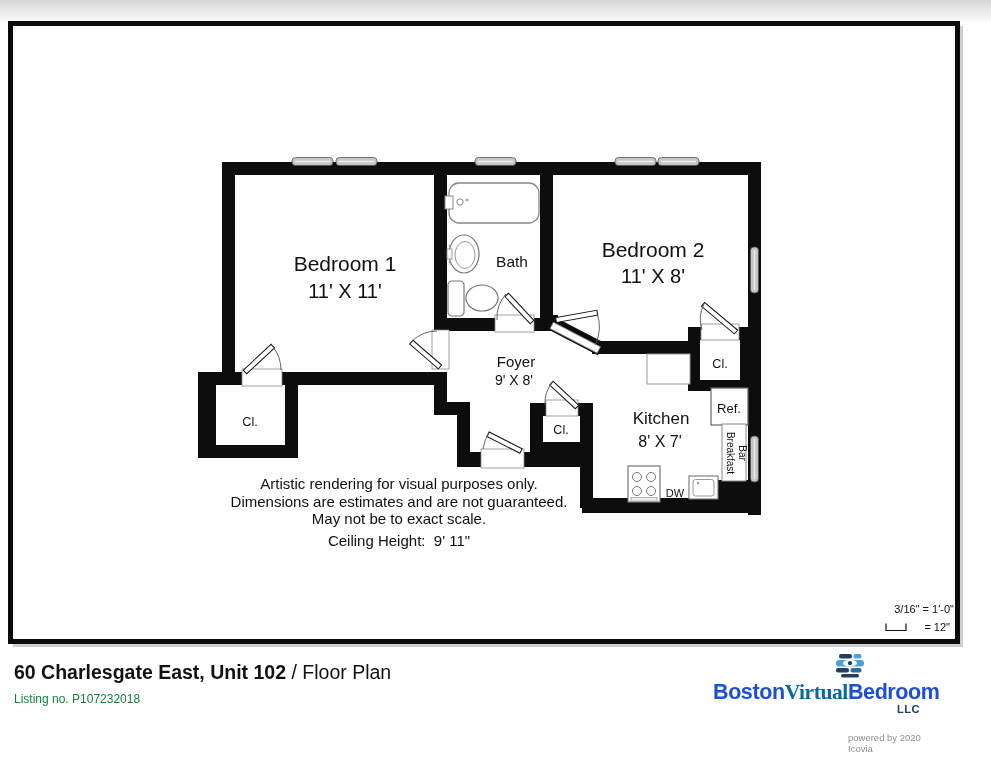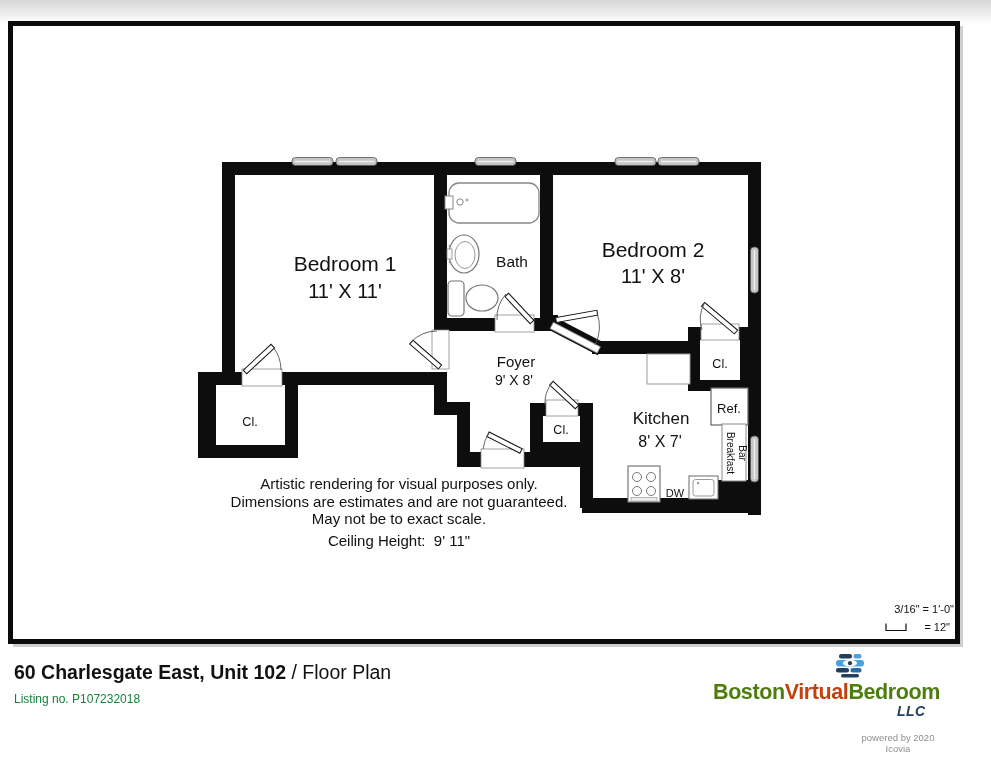--- a/index.html
+++ b/index.html
@@ -6,25 +6,25 @@
   body{width:991px;height:761px;position:relative;overflow:hidden;
        font-family:"Liberation Sans", sans-serif;color:#111;}
   svg text{font-family:"Liberation Sans", sans-serif;fill:#111;}
   .plan-svg{position:absolute;left:0;top:0;}
   .footer-title{position:absolute;left:14px;top:661px;font-size:19.5px;font-weight:bold;
                 white-space:pre;}
   .footer-title .suffix{font-weight:normal;}
   .listing{position:absolute;left:14px;top:692px;font-size:12px;color:#15803d;}
   .brand-text{position:absolute;left:713px;top:680px;font-size:21.5px;font-weight:bold;
               letter-spacing:-0.4px;white-space:nowrap;}
-  .w-navy{color:#4d7c0f;}
-  .w-blue{color:#c2410c;}
-  .llc{position:absolute;left:897px;top:703px;font-size:14px;font-weight:bold;color:#21405e;
-       letter-spacing:0.5px;font-style:italic;}
-  .powered{position:absolute;left:848px;top:732px;width:100px;text-align:center;
+  .w-navy{color:#1d4ed8;}
+  .w-blue{color:#0369a1;font-family:Liberation Serif, serif;}
+  .llc{position:absolute;left:897px;top:703px;font-size:11px;font-weight:bold;color:#21405e;
+       letter-spacing:0.5px;}
+  .powered{position:absolute;left:848px;top:732px;width:100px;text-align:left;
            font-size:9.5px;color:#8e8e8e;}
   .brand-icon{position:absolute;left:833px;top:653px;}
 </style>
 </head>
 <body>
 
 <svg class="plan-svg" width="991" height="761" viewBox="0 0 991 761">
   <defs>
     <linearGradient id="topgrad" x1="0" y1="0" x2="0" y2="1">
       <stop offset="0" stop-color="#d7d7d7"></stop>

